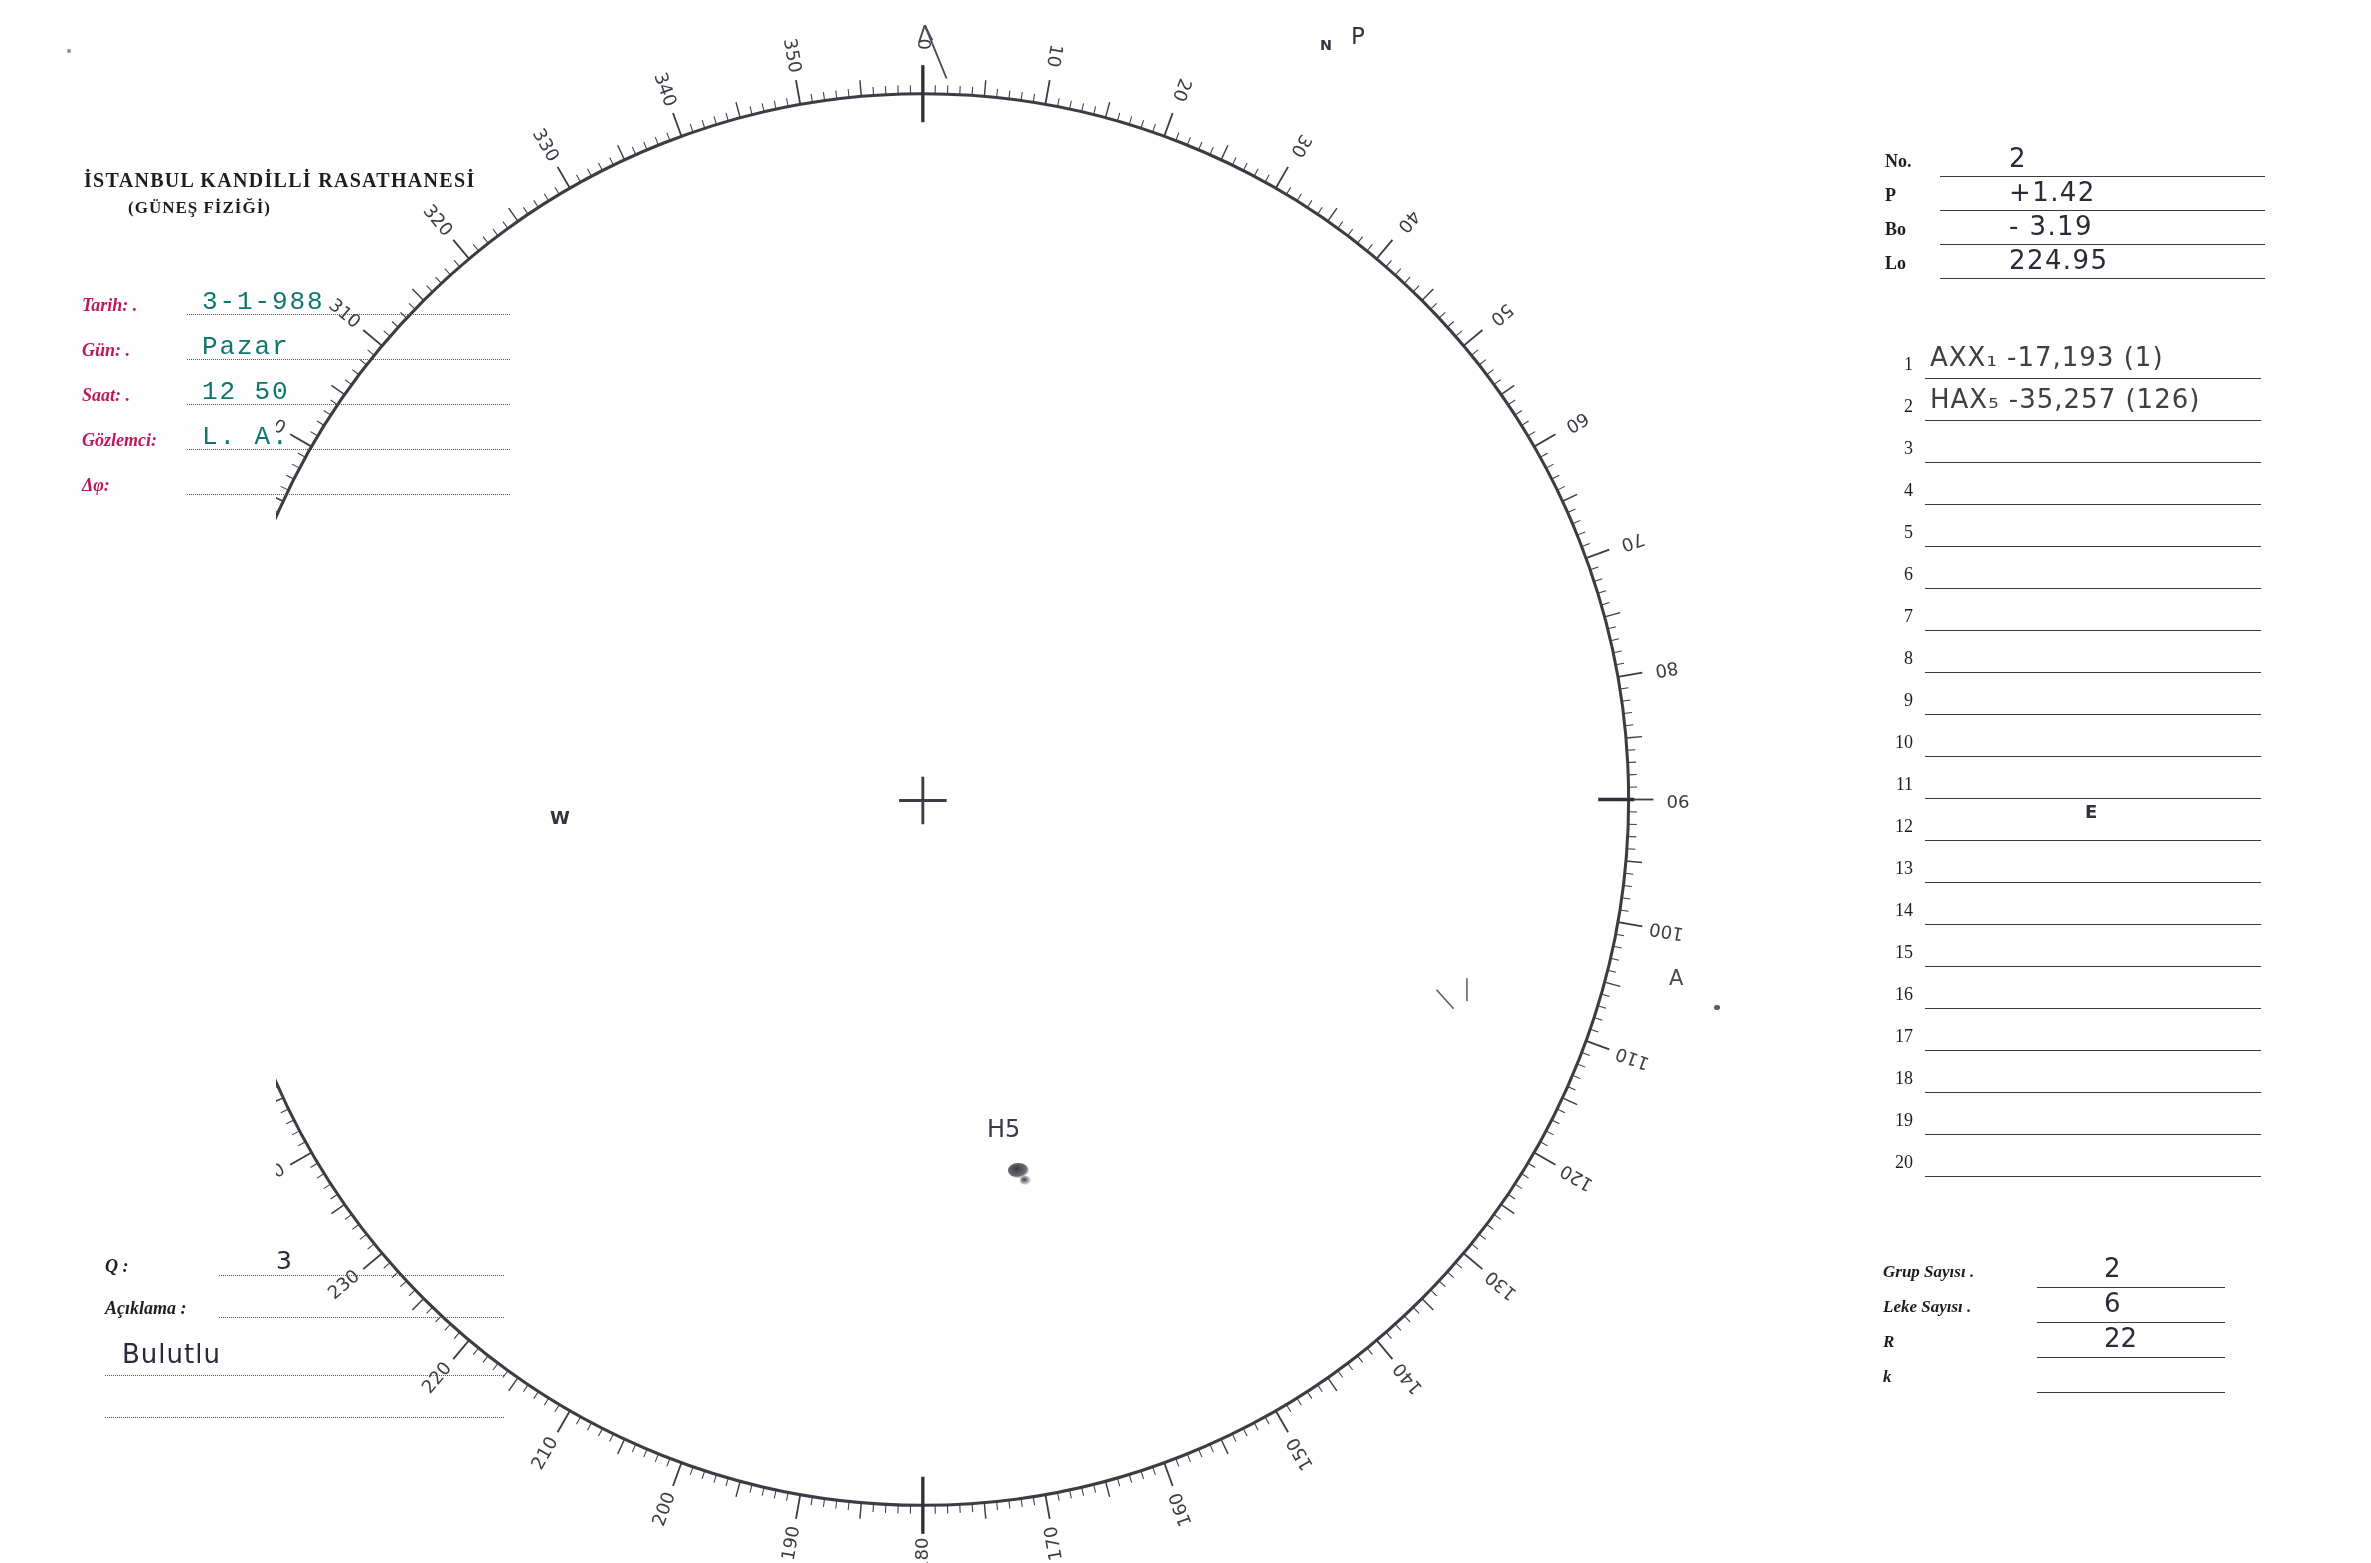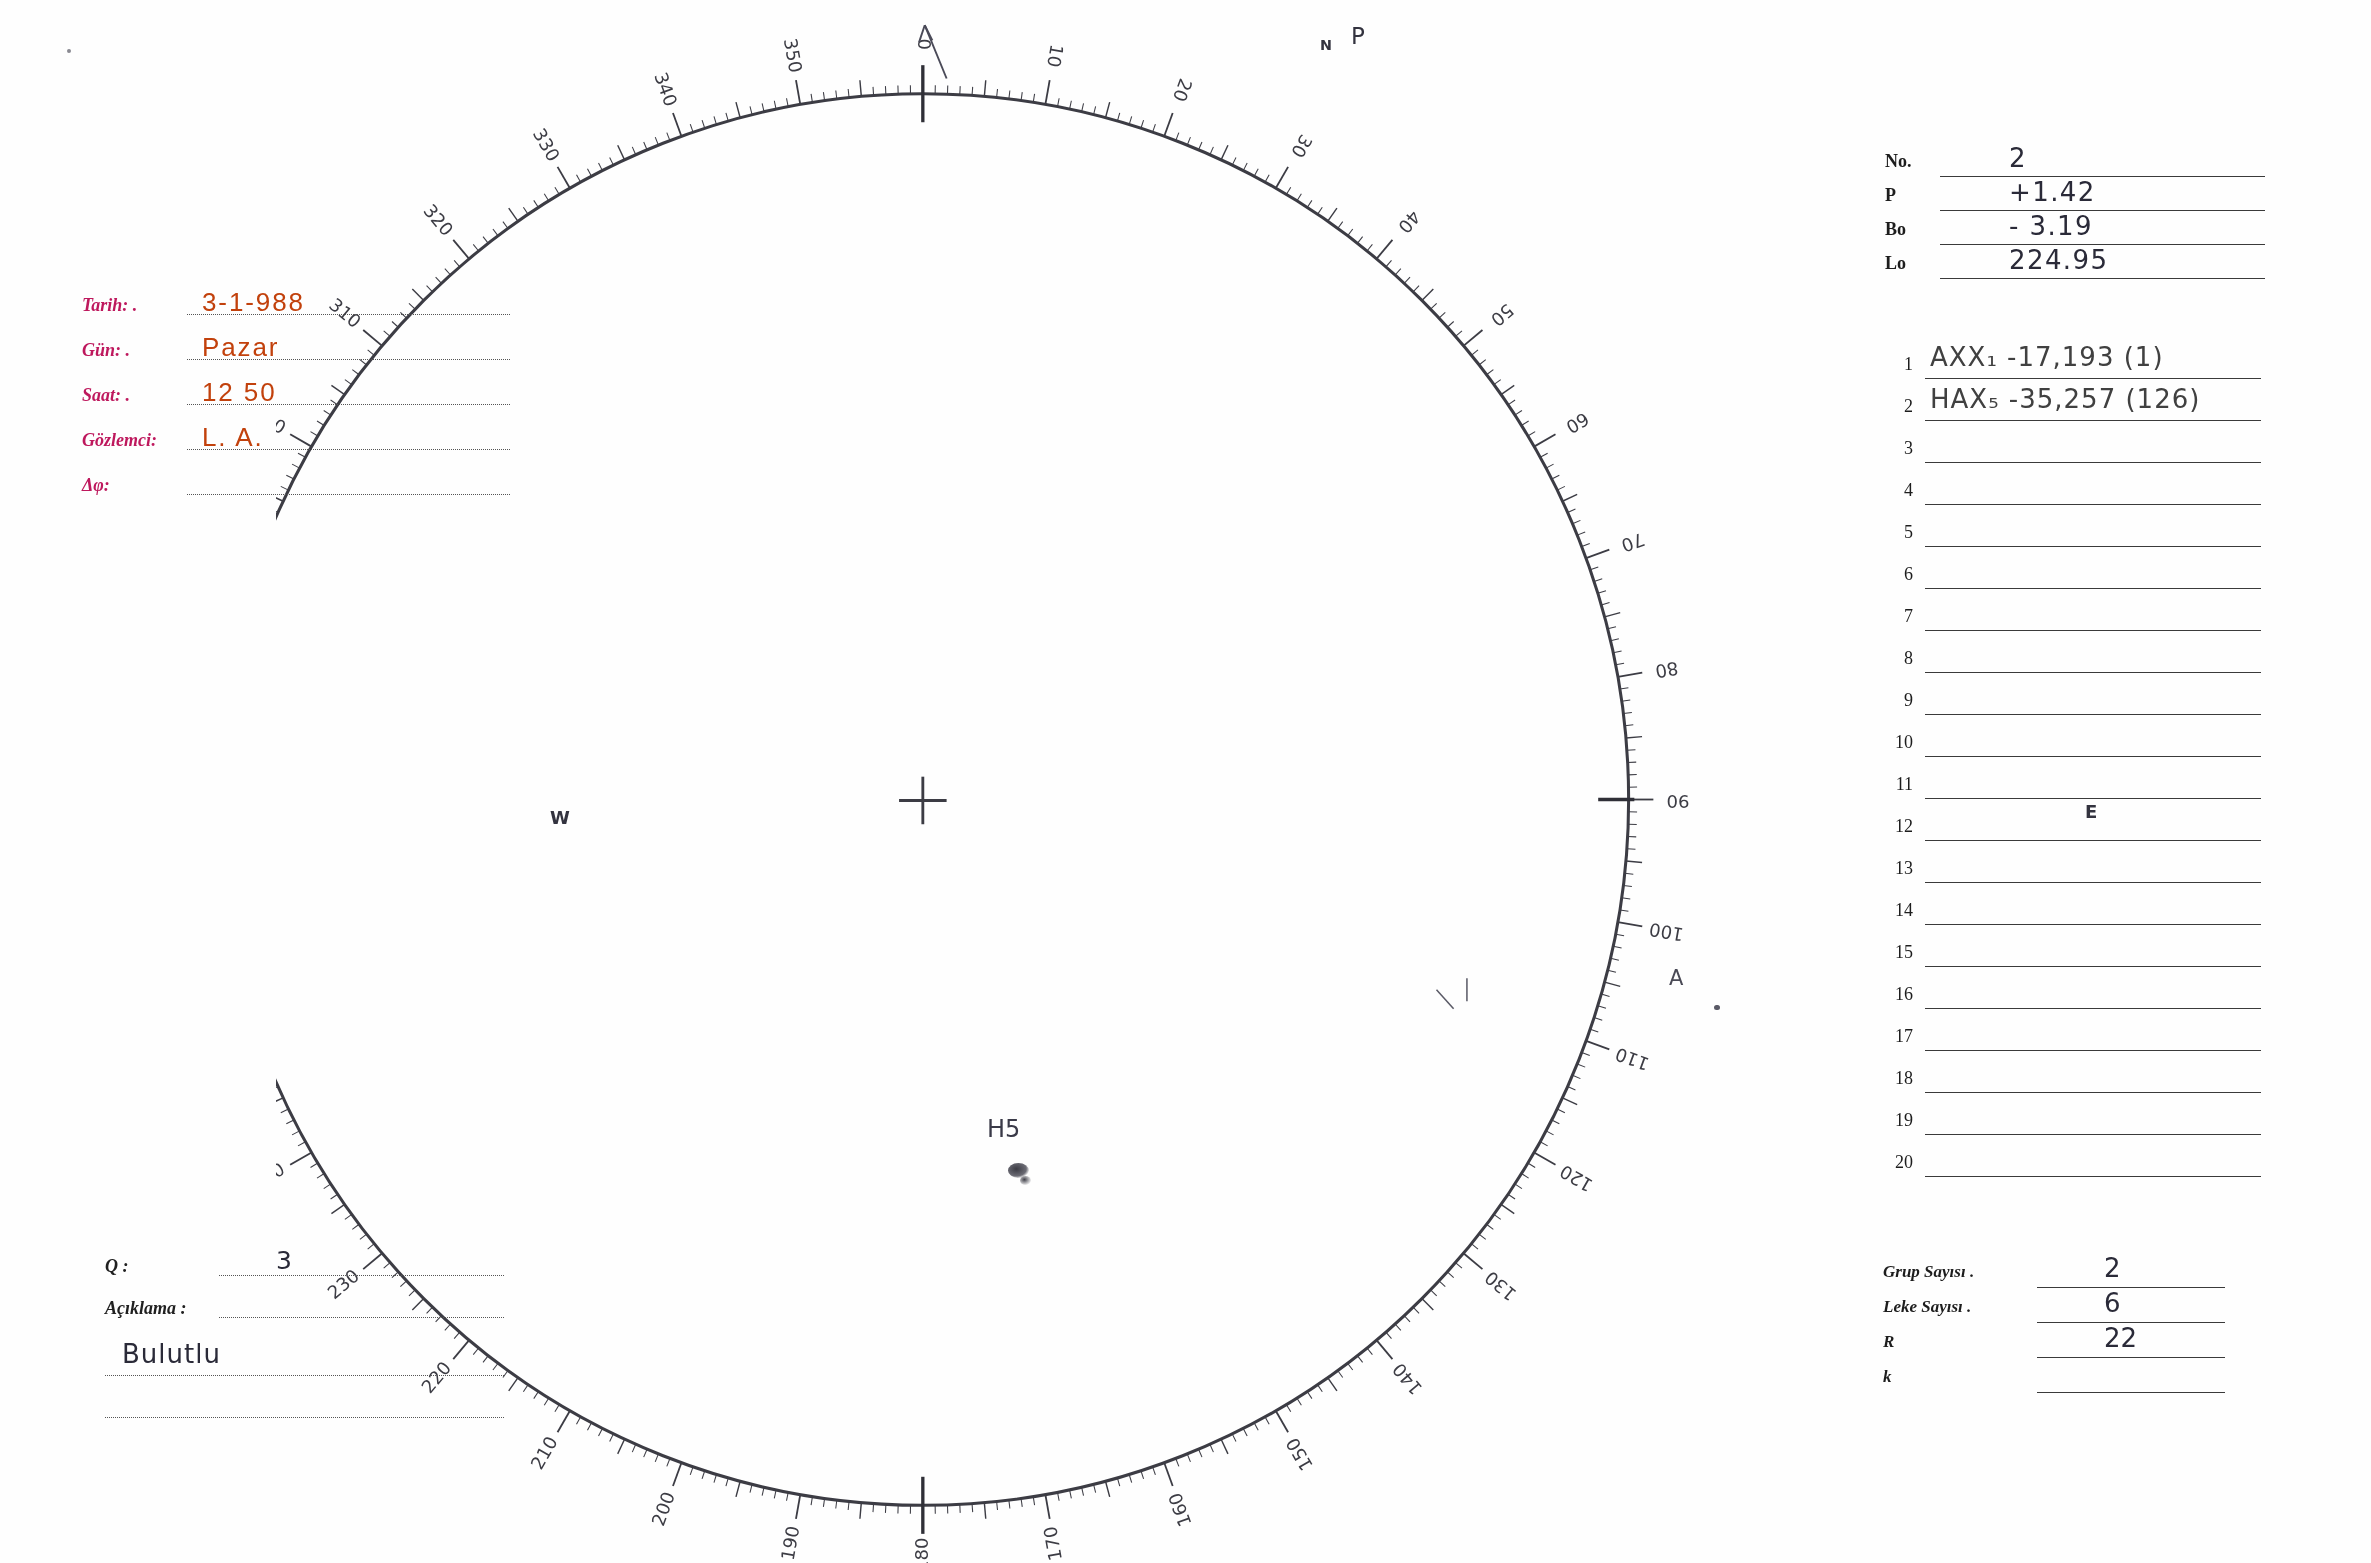--- a/index.html
+++ b/index.html
@@ -76,22 +76,22 @@
   .f-val {
     position: absolute;
     left: 120px;
     top: 1.9px;
     font-family: "DejaVu Sans", sans-serif;
     font-size: 26px;
     color: #2a2a38;
     letter-spacing: 1.9px;
   }
   .hand {
-    font-family: Liberation Sans, sans-serif;
-    color: #c2410c;
+    font-family: Liberation Mono, monospace;
+    color: #0f766e;
   }
   
   .form-bottom {
     position: absolute;
     left: 105px;
     top: 1248px;
     width: 399px;
   }
   .fb-row { position: relative; height: 42px; }
   .fb-label {
@@ -676,20 +676,24 @@
     <div class="marking mk-n">N</div>
     <div class="marking mk-w">W</div>
     <div class="marking mk-e">E</div>
     <div class="marking mk-h5">H5</div>
     <div class="marking mk-spot-a">A</div>
     <div class="spot-blob"></div>
     <div class="spot-blob2"></div>
     <div class="spot-dot-s"></div>
   </div>
 
+  <div class="org-block">
+    <div class="org-title">İSTANBUL KANDİLLİ RASATHANESİ</div>
+    <div class="org-sub">(GÜNEŞ FİZİĞİ)</div>
+  </div>
 
   <div class="form-left">
     <div class="f-row">
       <span class="f-label">Tarih: .</span>
       <span class="f-dots"></span>
       <span class="f-val hand">3-1-988</span>
     </div>
     <div class="f-row">
       <span class="f-label">Gün: .</span>
       <span class="f-dots"></span>

